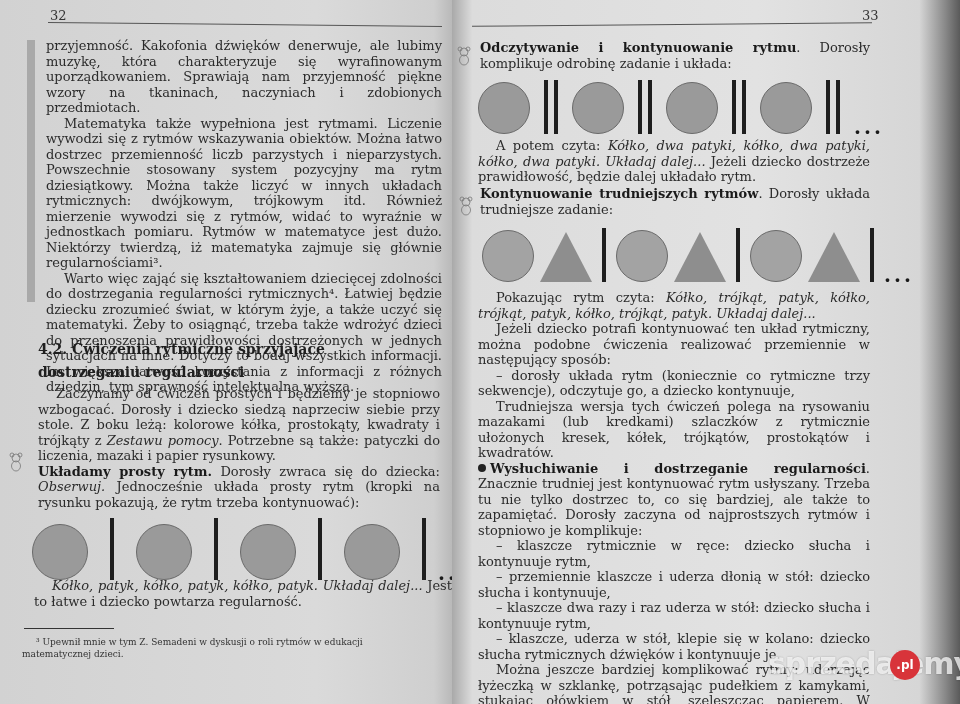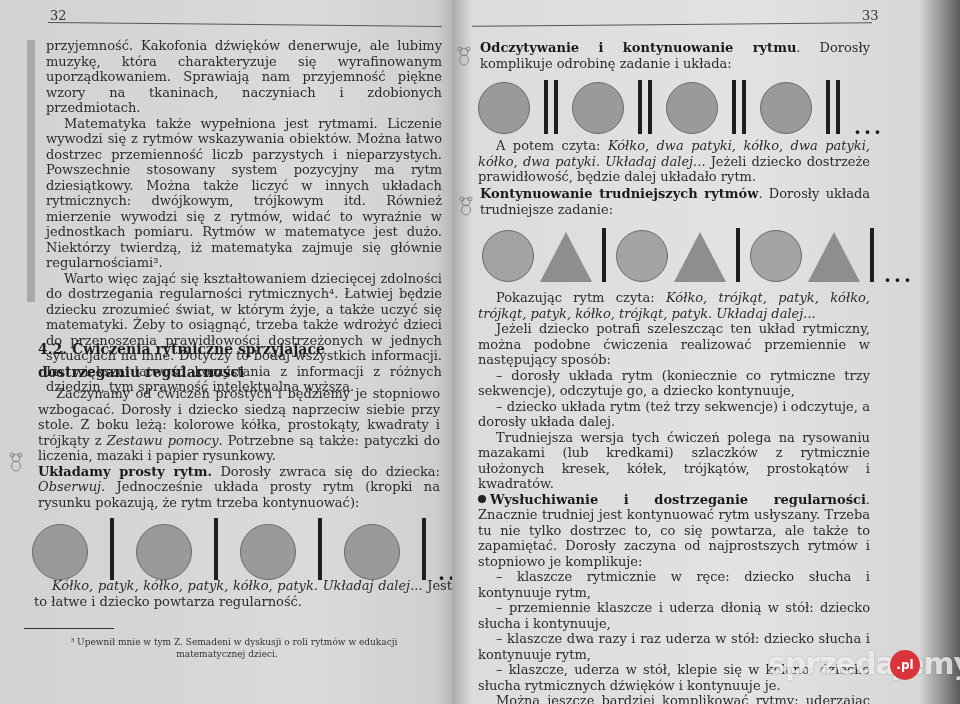--- a/index.html
+++ b/index.html
@@ -17,21 +17,21 @@
   .bold{font-weight:bold;color:#1a1a1a;}
   .ital{font-style:italic;}
   .figure{position:absolute;display:flex;align-items:flex-end;}
   .circle{border-radius:50%;background:#9a9a9a;border:1px solid #6a6a6a;flex:none;}
   .stick{background:#1e1e1e;flex:none;}
   .tri{width:0;height:0;border-left:26px solid transparent;border-right:26px solid transparent;border-bottom:50px solid #8e8e8e;flex:none;}
   .dots{font-size:20px;font-weight:bold;letter-spacing:3px;color:#1a1a1a;flex:none;line-height:14px;}
   .bear{position:absolute;width:16px;height:20px;}
   .footnotes{position:absolute;left:22px;top:636px;width:410px;font-size:9px;line-height:12px;color:#333;}
   .footnote-rule{position:absolute;left:24px;top:628px;width:90px;height:1px;background:#333;}
-  .footnotes p{margin:0;text-indent:14px;text-align:center;}
+  .footnotes p{margin:0;text-indent:14px;}
   .watermark{position:absolute;left:768px;top:646px;font-family:"DejaVu Sans",sans-serif;font-weight:bold;font-size:30px;color:rgba(255,255,255,0.75);letter-spacing:-1px;text-shadow:0 0 2px rgba(0,0,0,0.25);}
   .wm-badge{position:absolute;left:890px;top:650px;width:30px;height:30px;border-radius:50%;background:#d8343a;color:#fff;font-family:"DejaVu Sans",sans-serif;font-weight:bold;font-size:12px;line-height:30px;text-align:center;}
   .bullet-dot{display:inline-block;width:8px;height:8px;border-radius:50%;background:#222;margin-right:4px;vertical-align:1px;}
 </style>
 </head>
 <body>
 
 <div class="page page-left">
   <div class="pagenum" style="left:50px;">32</div>
   <div class="rule" style="left:48px;width:394px;transform:rotate(0.6deg);"></div>
@@ -137,25 +137,24 @@
     <div class="tri"></div>
     <div class="stick" style="width:4px;height:54px;margin:0 4px;"></div>
     <div class="circle" style="width:50px;height:50px;background:#a3a3a3;"></div>
     <div class="tri"></div>
     <div class="stick" style="width:4px;height:54px;margin:0 4px;"></div>
     <div class="dots">...</div>
   </div>
 
   <div class="text" style="left:26px;top:290px;width:392px;">
     <p><span>Pokazując rytm czyta: </span><span class="ital">Kółko, trójkąt, patyk, kółko, trójkąt, patyk, kółko, trójkąt, patyk. Układaj dalej...</span></p>
-    <p>Jeżeli dziecko potrafi szeleszcząc ten układ rytmiczny, można podobne ćwiczenia realizować przemiennie w następujący sposób:</p>
+    <p>Jeżeli dziecko potrafi kontynuować ten układ rytmiczny, można podobne ćwiczenia realizować przemiennie w następujący sposób:</p>
     <p>– dorosły układa rytm (koniecznie co rytmiczne trzy sekwencje), odczytuje go, a dziecko kontynuuje,</p>
-    <p>– dziecko układa rytm (też trzy sekwencje) i odczytuje, a dorosły układa dalej.</p>
     <p>Trudniejsza wersja tych ćwiczeń polega na rysowaniu mazakami (lub kredkami) szlaczków z rytmicznie ułożonych kresek, kółek, trójkątów, prostokątów i kwadratów.</p>
-    <p class="noind"><span class="bullet-dot"></span><span class="bold">Wysłuchiwanie i dostrzeganie regularności</span><span>. Znacznie trudniej jest kontynuować rytm usłyszany. Trzeba tu nie tylko dostrzec to, co się powtarza, ale także to zapamiętać. Dorosły zaczyna od najprostszych rytmów i stopniowo je komplikuje:</span></p>
+    <p class="noind"><span class="bullet-dot"></span><span class="bold">Wysłuchiwanie i dostrzeganie regularności</span><span>. Znacznie trudniej jest kontynuować rytm usłyszany. Trzeba tu nie tylko dostrzec to, co się bardziej, ale także to zapamiętać. Dorosły zaczyna od najprostszych rytmów i stopniowo je komplikuje:</span></p>
     <p>– klaszcze rytmicznie w ręce: dziecko słucha i kontynuuje rytm,</p>
     <p>– przemiennie klaszcze i uderza dłonią w stół: dziecko słucha i kontynuuje,</p>
     <p>– klaszcze dwa razy i raz uderza w stół: dziecko słucha i kontynuuje rytm,</p>
     <p>– klaszcze, uderza w stół, klepie się w kolano: dziecko słucha rytmicznych dźwięków i kontynuuje je.</p>
     <p>Można jeszcze bardziej komplikować rytmy: uderzając łyżeczką w szklankę, potrząsając pudełkiem z kamykami, stukając ołówkiem w stół, szeleszcząc papierem. W przedszkolach są zestawy instrumentów perkusyjnych, które znakomicie nadają się do tych ćwiczeń.</p>
   </div>
 </div>
 
 <div class="watermark">sprzedajemy</div>
 <div class="wm-badge">.pl</div>

